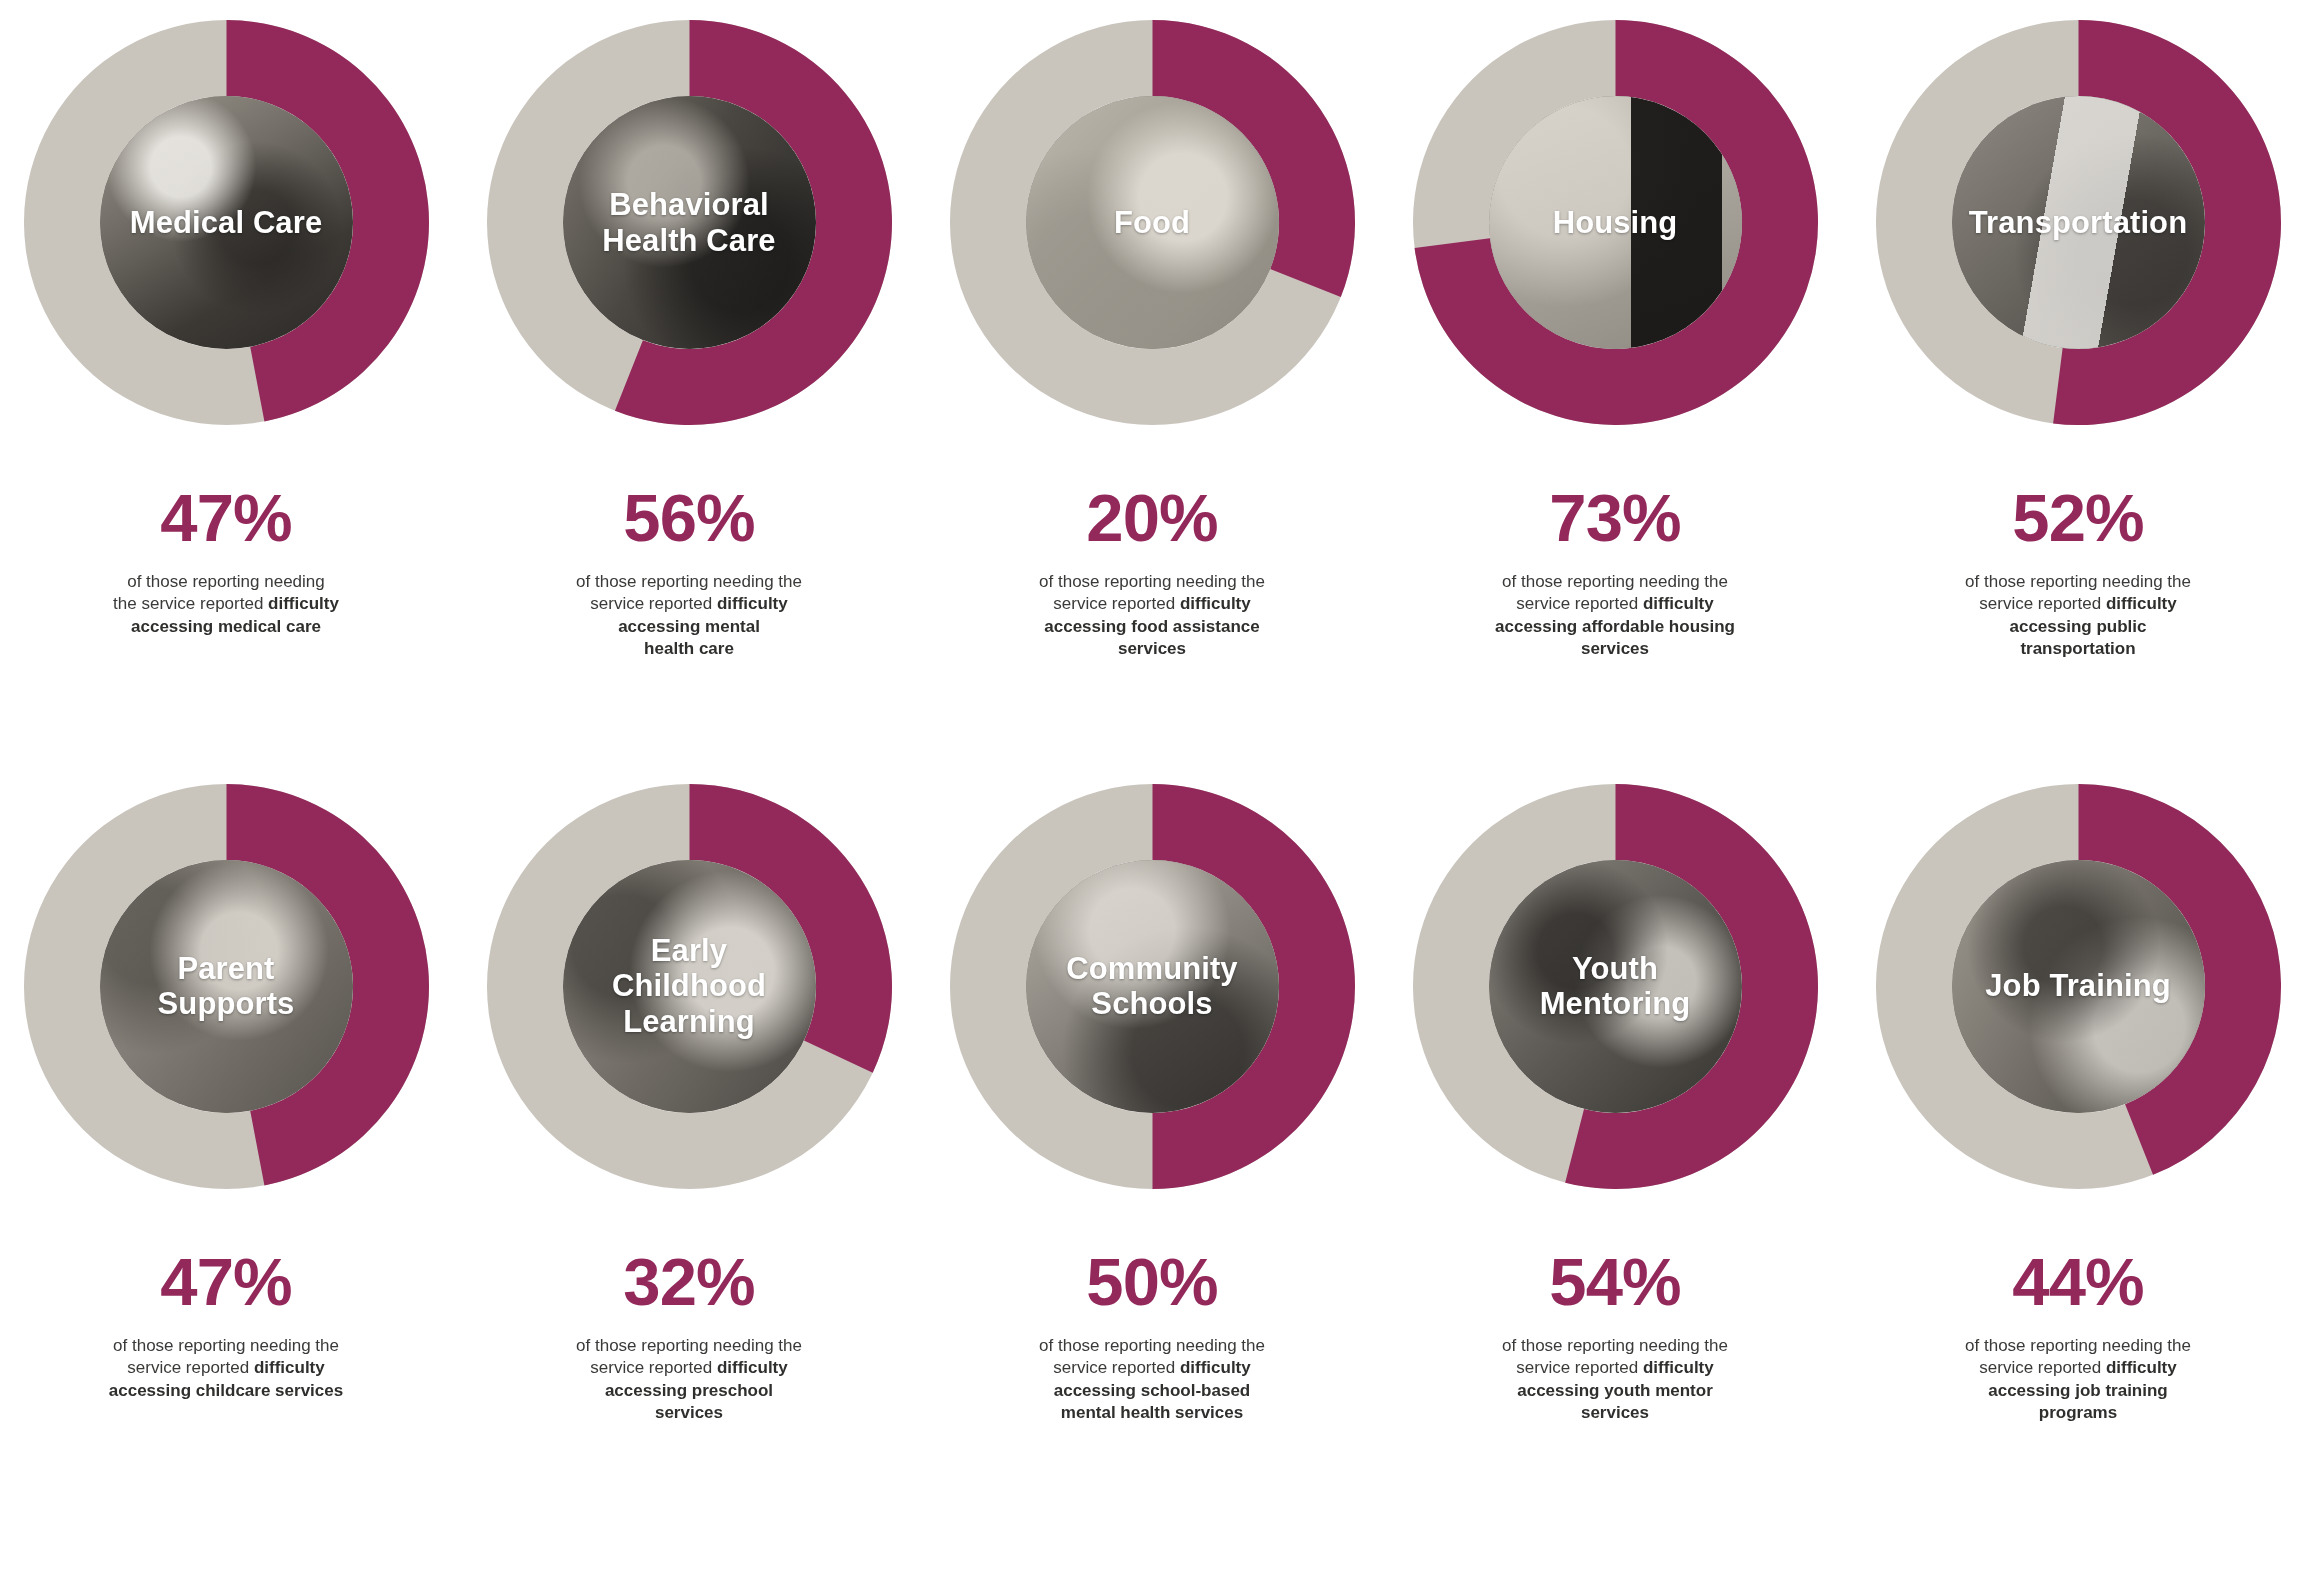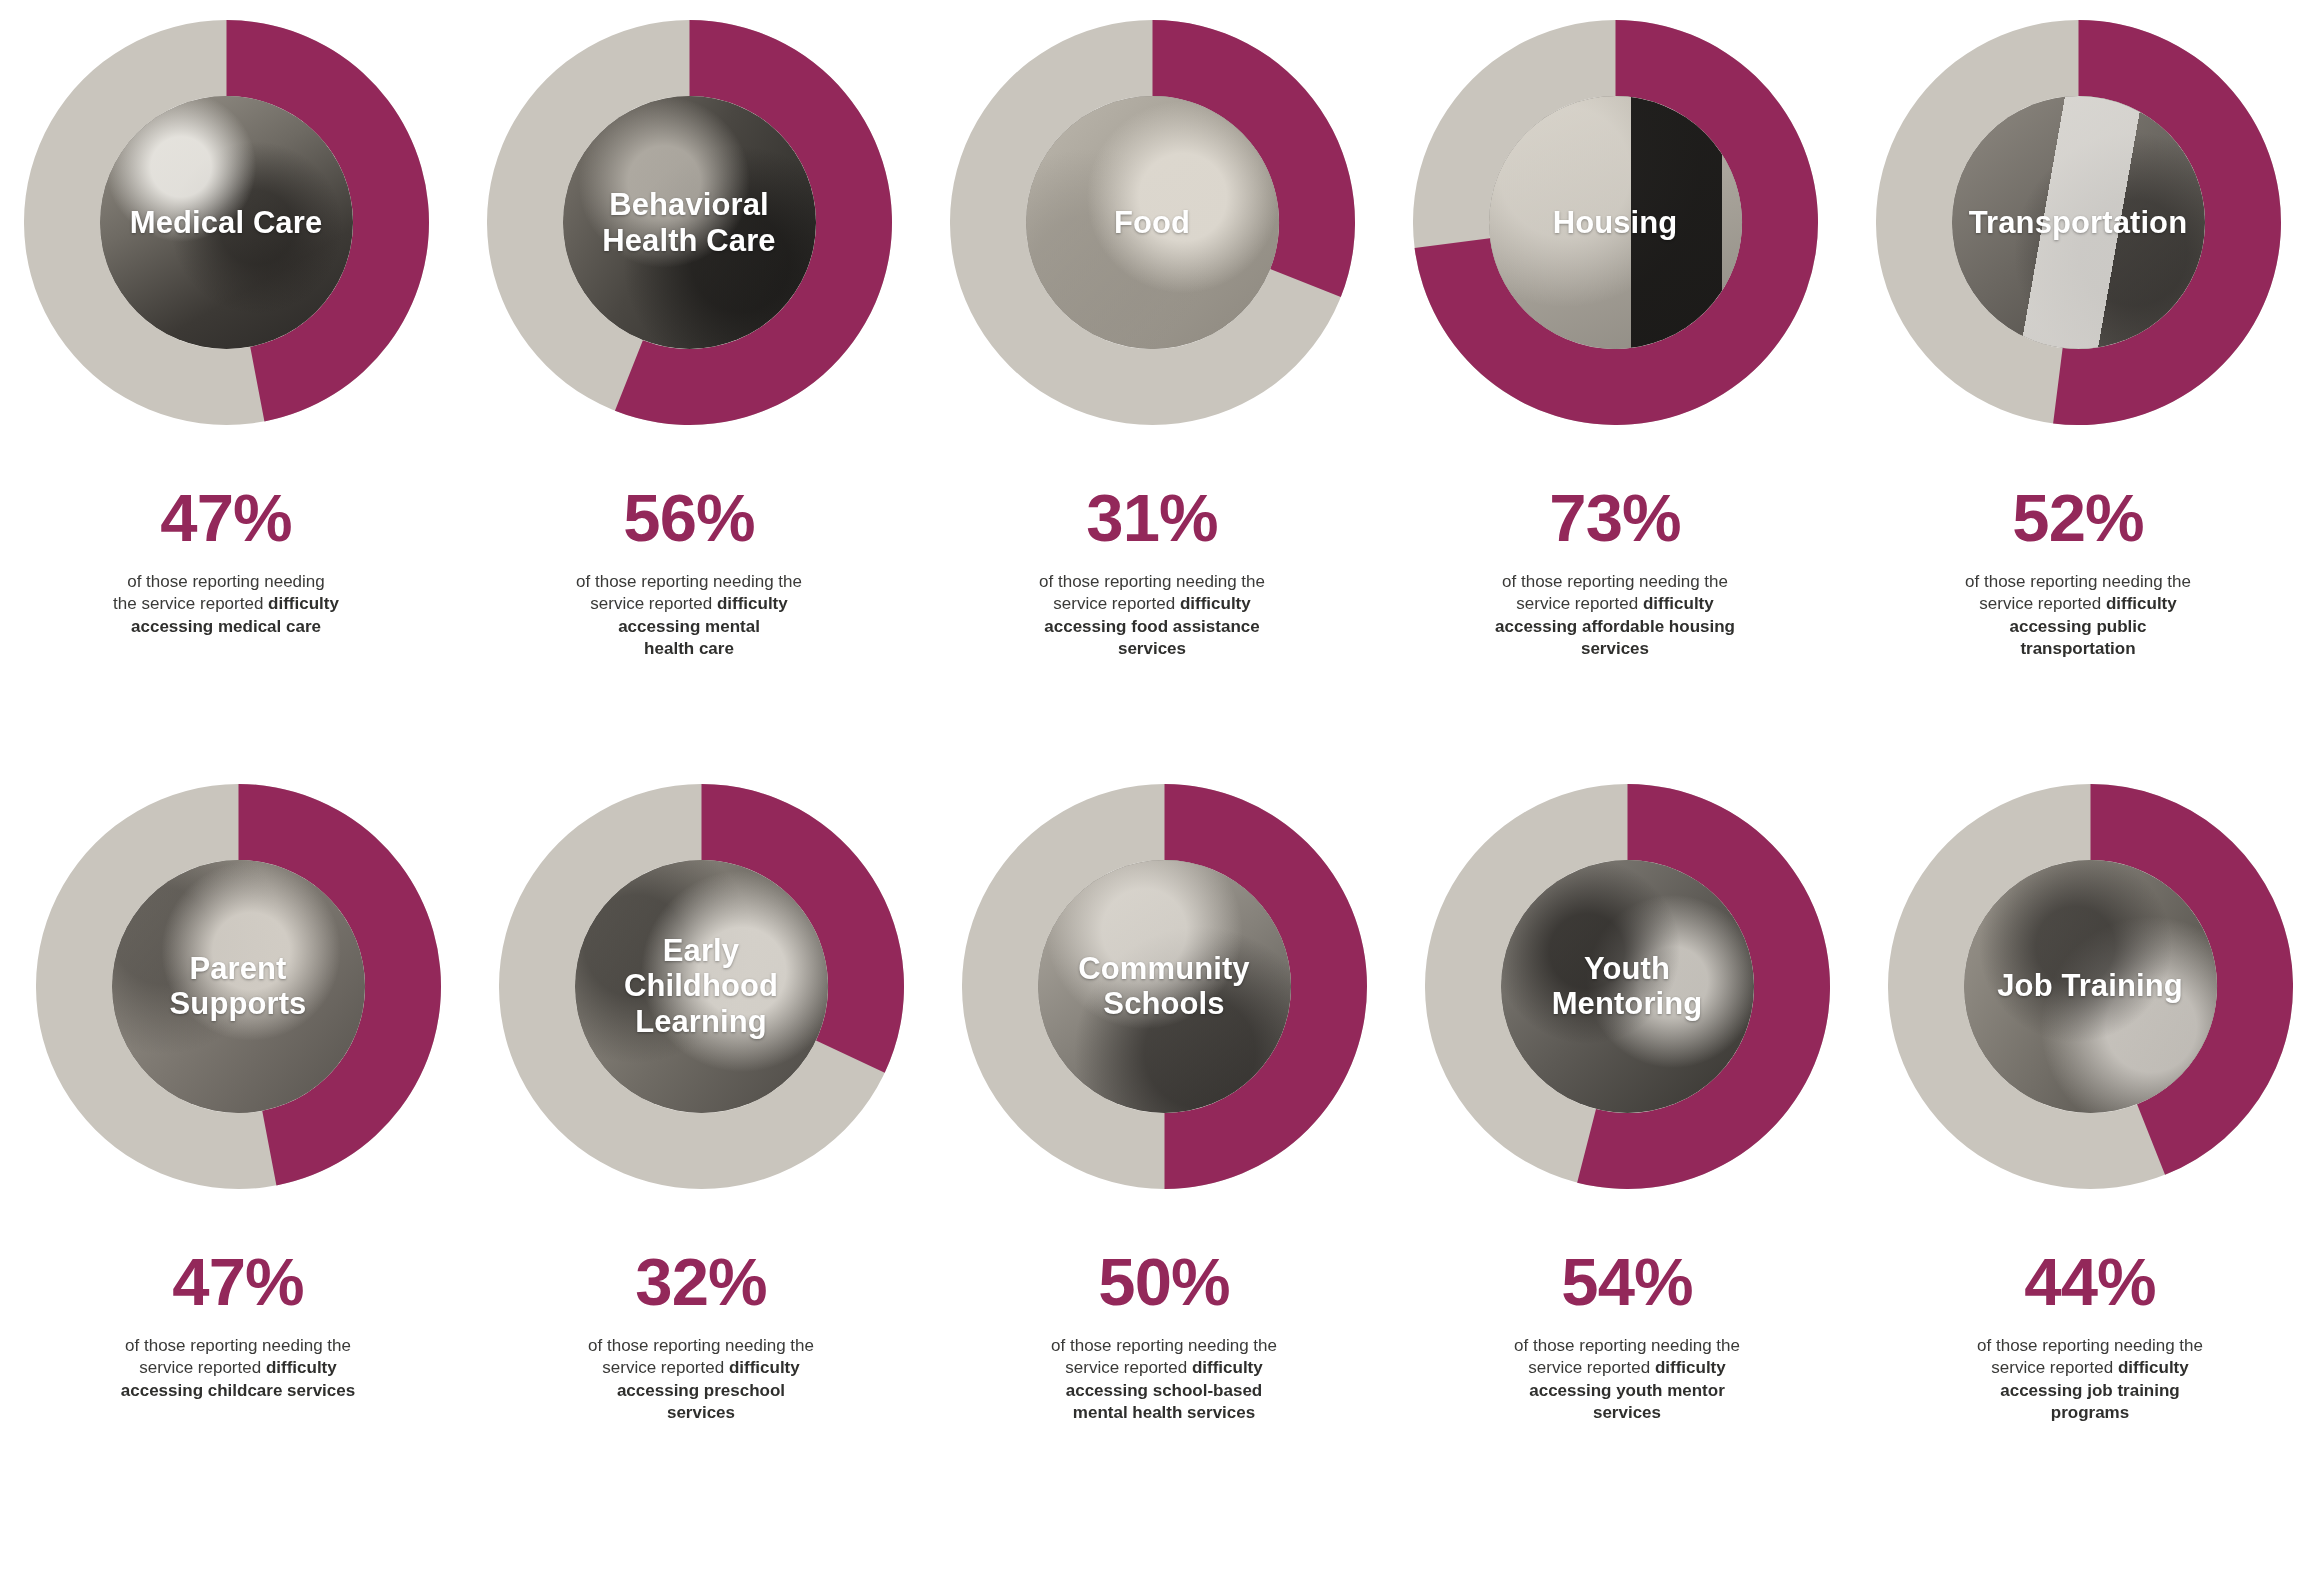--- a/index.html
+++ b/index.html
@@ -21,21 +21,21 @@
   }
 
   .row {
     display: flex;
     width: 2316px;
     justify-content: flex-start;
     align-items: flex-start;
   }
 
   .row-1 { padding-top: 20px; }
-  .row-2 { padding-top: 123px; justify-content: flex-end; }
+  .row-2 { padding-top: 123px; }
 
   .cell {
     width: 452px;
     margin-right: 11px;
     display: flex;
     flex-direction: column;
     align-items: center;
   }
   .cell:last-child { margin-right: 0; }
 
@@ -210,21 +210,21 @@
         <div class="donut-wrap">
           <svg class="donut-svg" viewBox="0 0 448 448">
             <path d="M 224 0 A 224 224 0 1 1 223.99 0 Z M 224 84 A 140 140 0 1 0 224.01 84 Z" fill="#C9C5BD" fill-rule="evenodd"></path>
             <path d="M 224 0 A 224 224 0 0 1 432.270 306.460 L 354.169 275.537 A 140 140 0 0 0 224 84 Z" fill="#93285A"></path>
           </svg>
           <div class="photo-disc">
             <div class="photo-art art-food"></div>
             <div class="photo-label">Food</div>
           </div>
         </div>
-        <div class="pct">31%</div>
+        <div class="pct">20%</div>
         <div class="caption" title="of those reporting needing the service reported difficulty accessing food assistance services">of those reporting needing the<br>service reported <span class="b">difficulty</span><br><span class="b">accessing food assistance</span><br><span class="b">services</span></div>
       </div>
       <div class="cell">
         <div class="donut-wrap">
           <svg class="donut-svg" viewBox="0 0 448 448">
             <path d="M 224 0 A 224 224 0 1 1 223.99 0 Z M 224 84 A 140 140 0 1 0 224.01 84 Z" fill="#C9C5BD" fill-rule="evenodd"></path>
             <path d="M 224 0 A 224 224 0 1 1 1.766 252.075 L 85.104 241.547 A 140 140 0 1 0 224 84 Z" fill="#93285A"></path>
           </svg>
           <div class="photo-disc">
             <div class="photo-art art-housing"></div>

